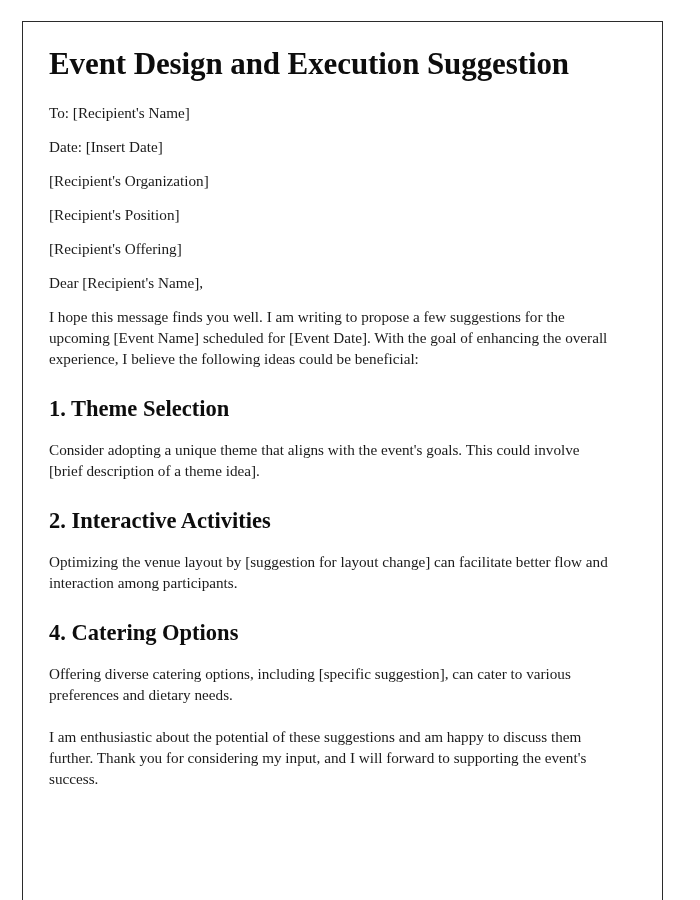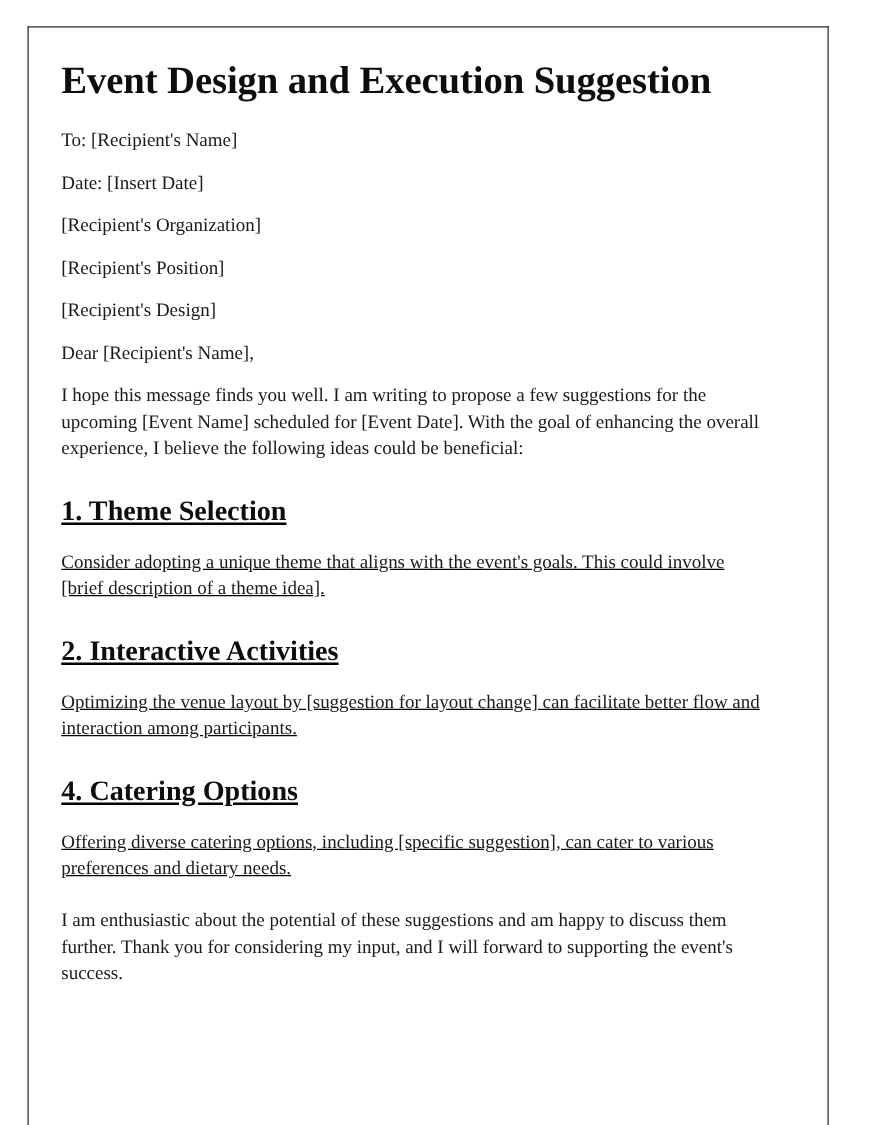--- a/index.html
+++ b/index.html
@@ -50,37 +50,37 @@
   }
   .doc-para.meta { margin-bottom: 13px; }
   .doc-heading {
     font-family: "Liberation Serif", "DejaVu Serif", serif;
     font-size: 22.5px;
     font-weight: bold;
     line-height: 1.2;
     color: #0d0d0d;
     margin: 26px 0 17px 0;
   }
-  .doc-section { margin: 0; text-decoration: underline; }
+  .doc-section { margin: 0; }
   .doc-para.spaced-top { margin-top: 21px; }
 </style>
 </head>
 <body>
 
 <div id="page-root">
   <div class="page-sheet">
 
     <h1 class="doc-title">Event Design and Execution Suggestion</h1>
 
     <div>
       <p class="doc-para meta">To: [Recipient's Name]</p>
       <p class="doc-para meta">Date: [Insert Date]</p>
       <p class="doc-para meta">[Recipient's Organization]</p>
       <p class="doc-para meta">[Recipient's Position]</p>
-      <p class="doc-para meta">[Recipient's Design]</p>
+      <p class="doc-para meta">[Recipient's Offering]</p>
     </div>
 
     <p class="doc-para">Dear [Recipient's Name],</p>
 
     <p class="doc-para">I hope this message finds you well. I am writing to propose a few suggestions for the upcoming [Event Name] scheduled for [Event Date]. With the goal of enhancing the overall experience, I believe the following ideas could be beneficial:</p>
 
     <div class="doc-section">
       <h2 class="doc-heading">1. Theme Selection</h2>
       <p class="doc-para">Consider adopting a unique theme that aligns with the event's goals. This could involve [brief description of a theme idea].</p>
     </div>

